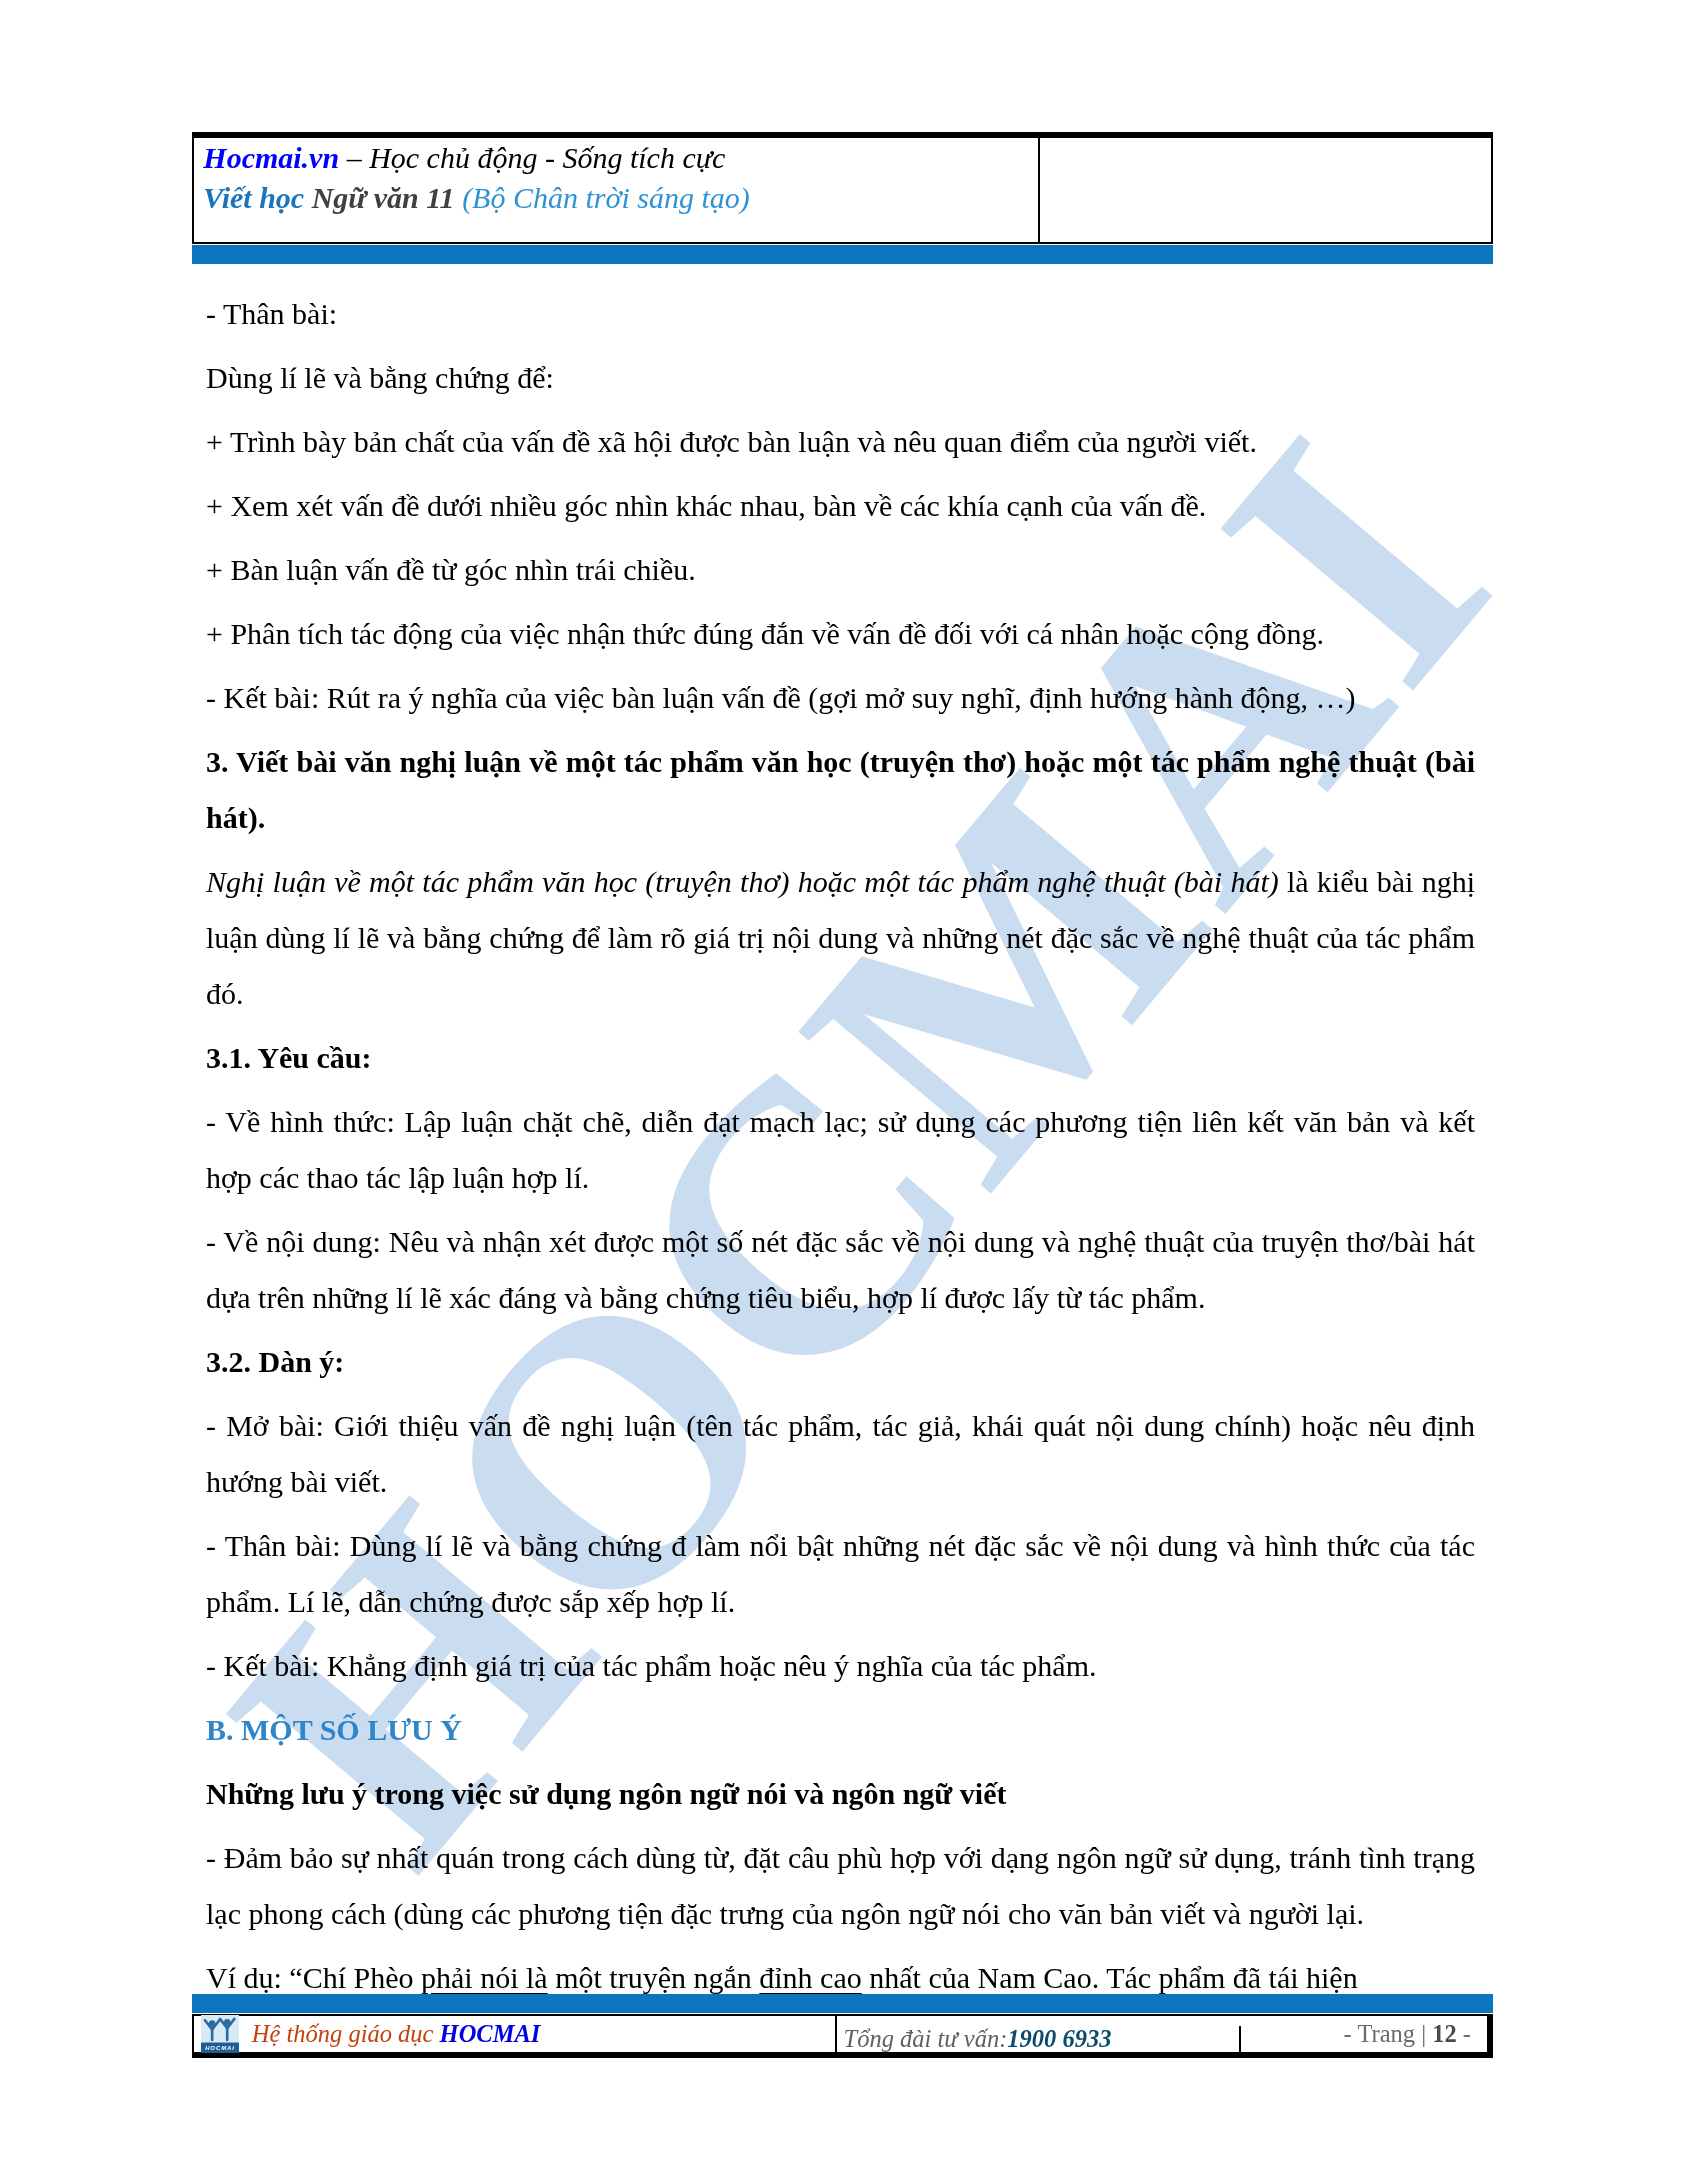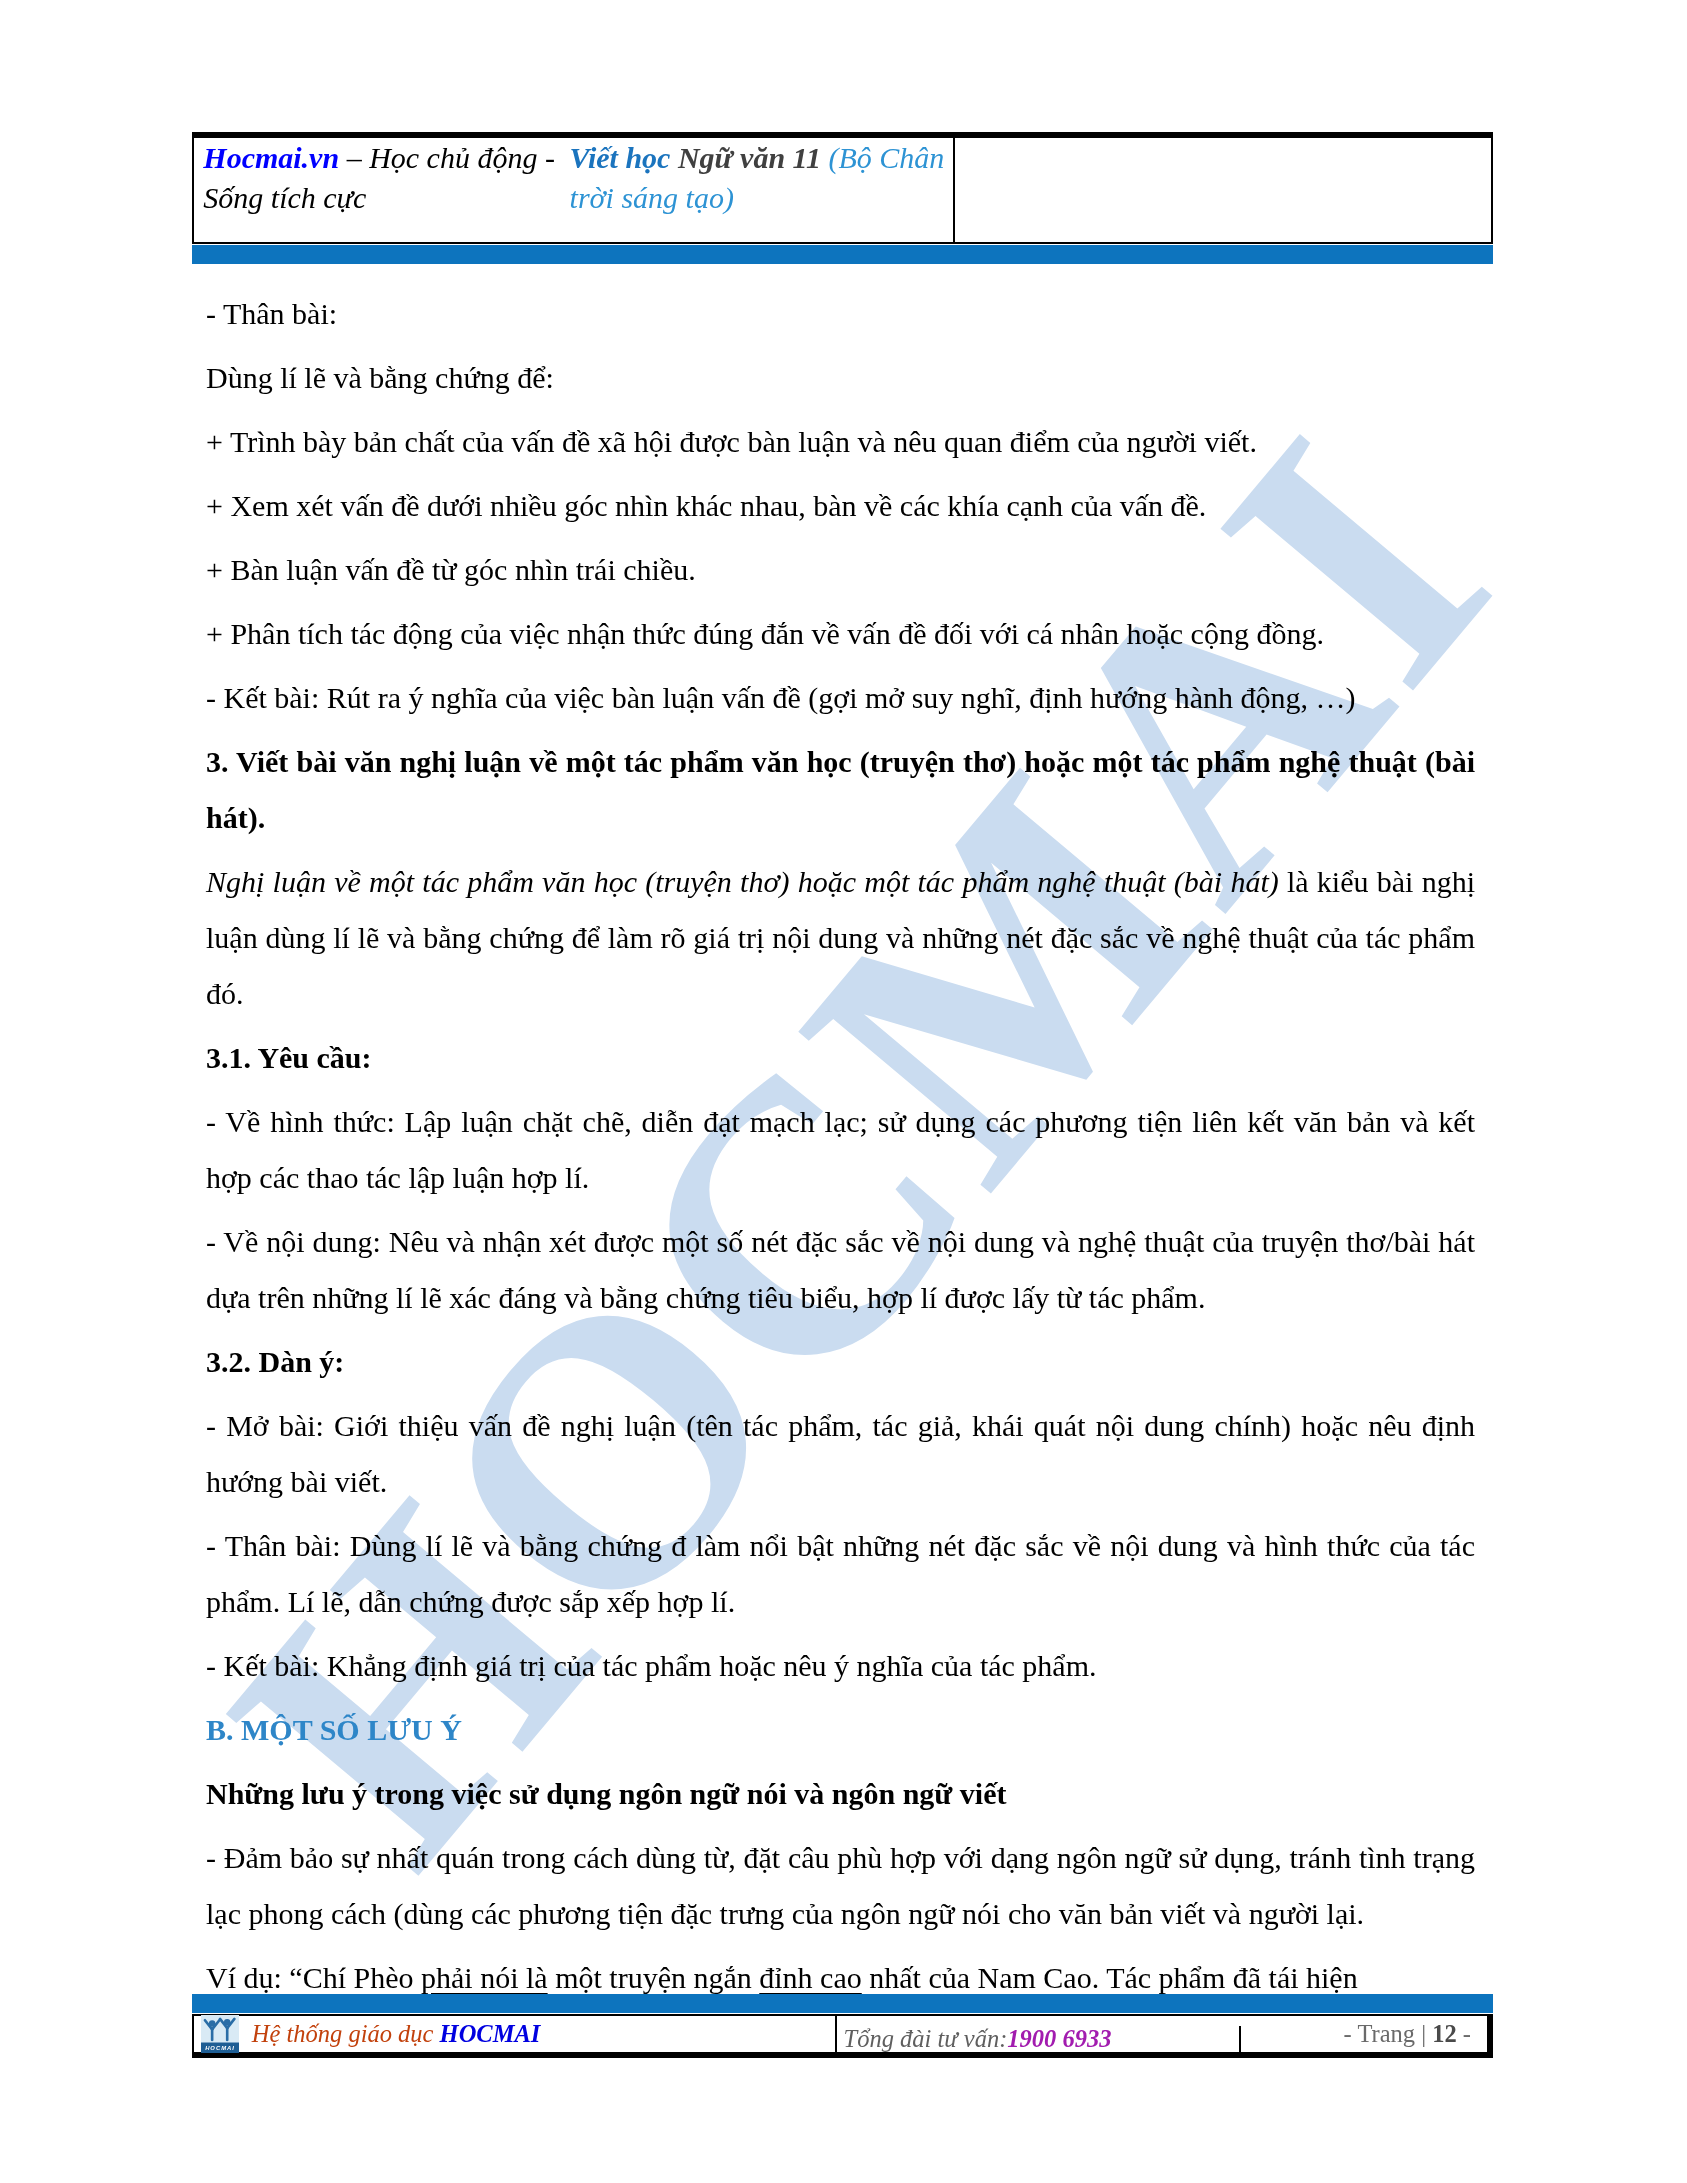--- a/index.html
+++ b/index.html
@@ -7,22 +7,22 @@
         font-family:"Liberation Serif","DejaVu Serif",serif;color:#000;}
   
   .watermark{position:absolute;left:860px;top:1148px;z-index:0;
              transform:translate(-50%,-50%) rotate(-50deg);
              font-size:384px;font-weight:bold;letter-spacing:5.3px;
              color:#cadcf0;white-space:nowrap;user-select:none;}
   .content-layer{position:relative;z-index:1;}
   
   .header-table{position:absolute;left:192px;top:132px;width:1301px;height:112px;
                 box-sizing:border-box;border:2px solid #000;border-top-width:6.6px;display:flex;}
-  .hcell-left{width:761px;box-sizing:border-box;border-right:2px solid #000;
-              display:flex;flex-direction:row;justify-content:flex-start;
+  .hcell-left{width:846px;box-sizing:border-box;border-right:2px solid #000;
+              display:flex;flex-direction:column;justify-content:flex-start;
               padding:0 0 5.3px 9.3px;font-size:30px;line-height:40px;font-style:italic;}
   .hcell-right{flex:1;}
   .brand-name{color:#0000ff;font-weight:bold;}
   .brand-tagline{color:#000;}
   .course-label{color:#1b74be;font-weight:bold;}
   .course-subject{color:#404040;font-weight:bold;}
   .course-book{color:#2d93d4;}
   
   .accent-bar{position:absolute;left:192px;width:1301px;height:18.5px;background:#0d74be;}
   .accent-bar.top{top:245px;}
@@ -42,21 +42,21 @@
                 border-right-width:6.6px;display:flex;background:#fff;
                 font-size:24.5px;font-style:italic;}
   .fcell{box-sizing:border-box;border-right:2px solid #000;display:flex;align-items:center;}
   .fcell.f1{width:643px;gap:13.2px;padding-left:6.6px;}
   .fcell.f2{width:404px;padding-left:6.6px;margin-top:10px;}
   .fcell.f3{flex:1;border-right:none;justify-content:flex-end;
             padding-right:16px;font-style:normal;}
   .org-label{color:#c2410c;margin-top:7px;}
   .org-name{color:#0000e0;font-weight:bold;}
   .hotline-label{color:#5f5f5f;}
-  .hotline-number{color:#a21caf;font-weight:bold;}
+  .hotline-number{color:#0c4a6e;font-weight:bold;}
   .page-num-wrap{color:#6a6a6a;}
   .page-num{font-weight:bold;color:#4a4a4a;}
   .logo{width:38px;height:38px;flex:0 0 auto;}
 </style>
 </head>
 <body>
 
 <div class="page">
 
   <div class="watermark">HOCMAI</div>

